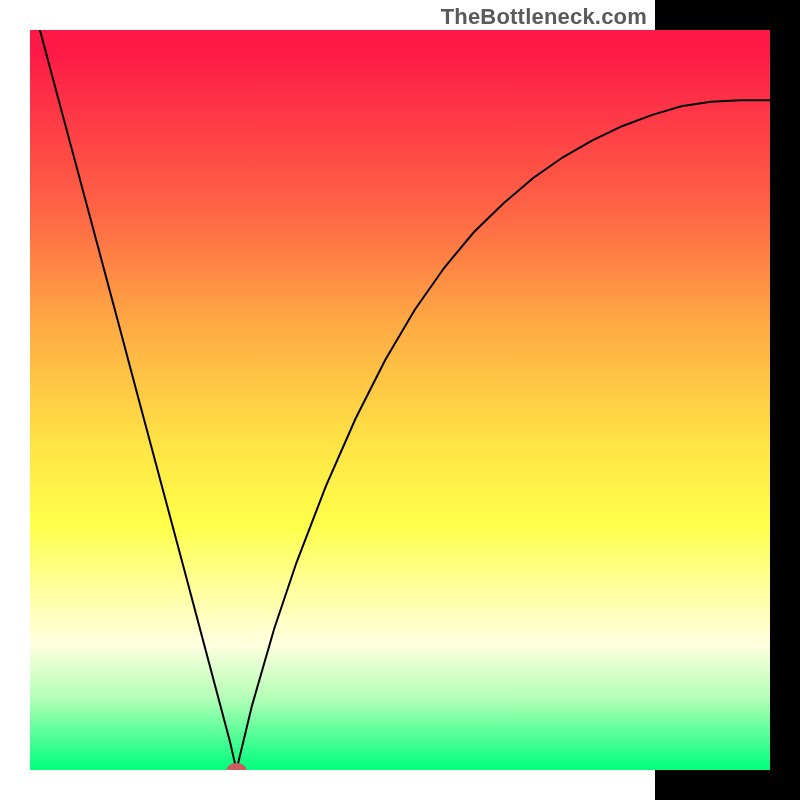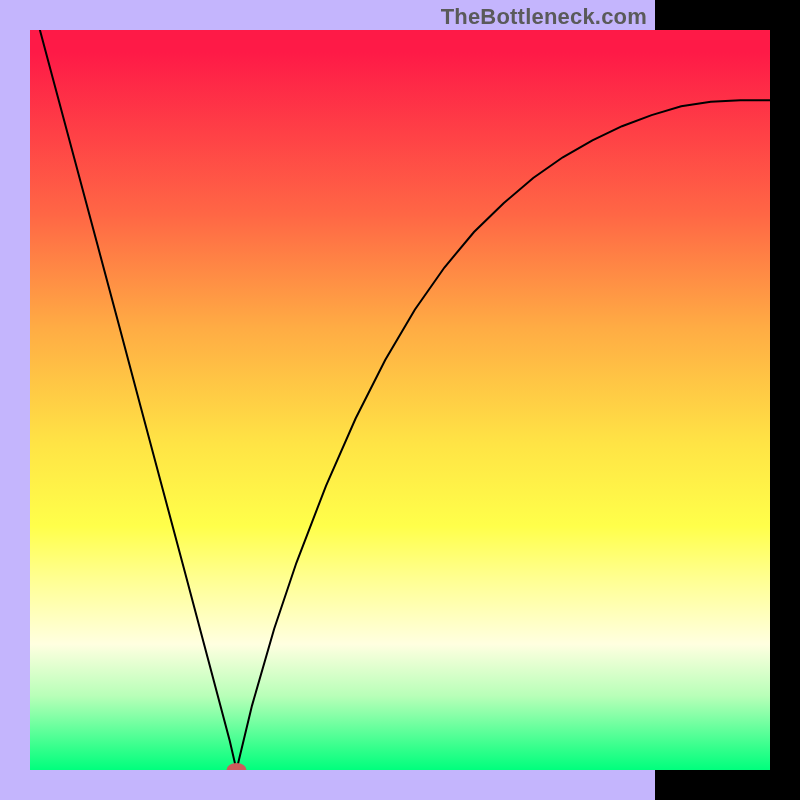--- a/index.html
+++ b/index.html
@@ -1,16 +1,16 @@
 <!DOCTYPE html>
 <html><head>
 <meta charset="utf-8">
 <style>
   body{margin:0;padding:0;width:800px;height:800px;background:#000;overflow:hidden}
-  .stage{position:relative;width:655px;height:800px;background:#c4b5fd}
+  .stage{position:relative;width:655px;height:800px;background:#ffffff}
   .plot{position:absolute;left:30px;top:30px;width:740px;height:740px;
         background:linear-gradient(to bottom,#fe1a47 0%,#fe1a47 3%,#ff6745 25%,#ffab44 40%,#ffe445 56%,#ffff4a 67%,#ffff90 74%,#ffffe0 83%,#b8ffb8 90%,#35ff8c 97%,#00ff7d 100%);}
   .wm{position:absolute;right:8px;top:4px;font:600 22px Arial,Helvetica,sans-serif;color:#5a5a5a;letter-spacing:.2px}
   svg{display:block}
   .mk{fill:#cd5c5c;stroke:none}
 </style>
 </head>
 <body>
 <div class="stage">
   <div class="plot">

